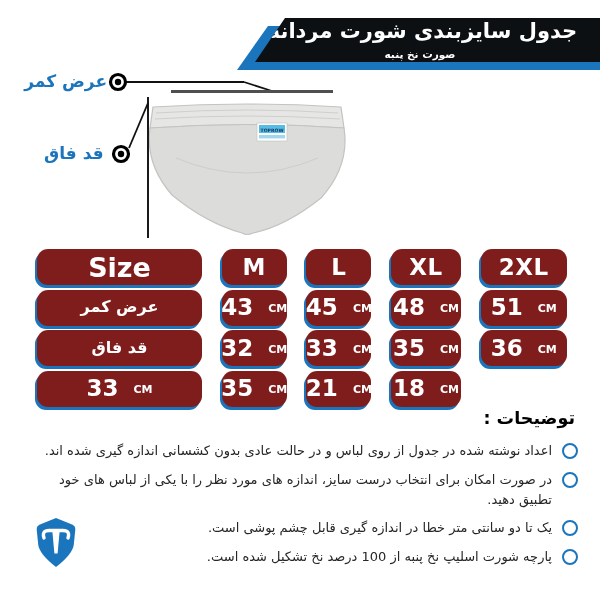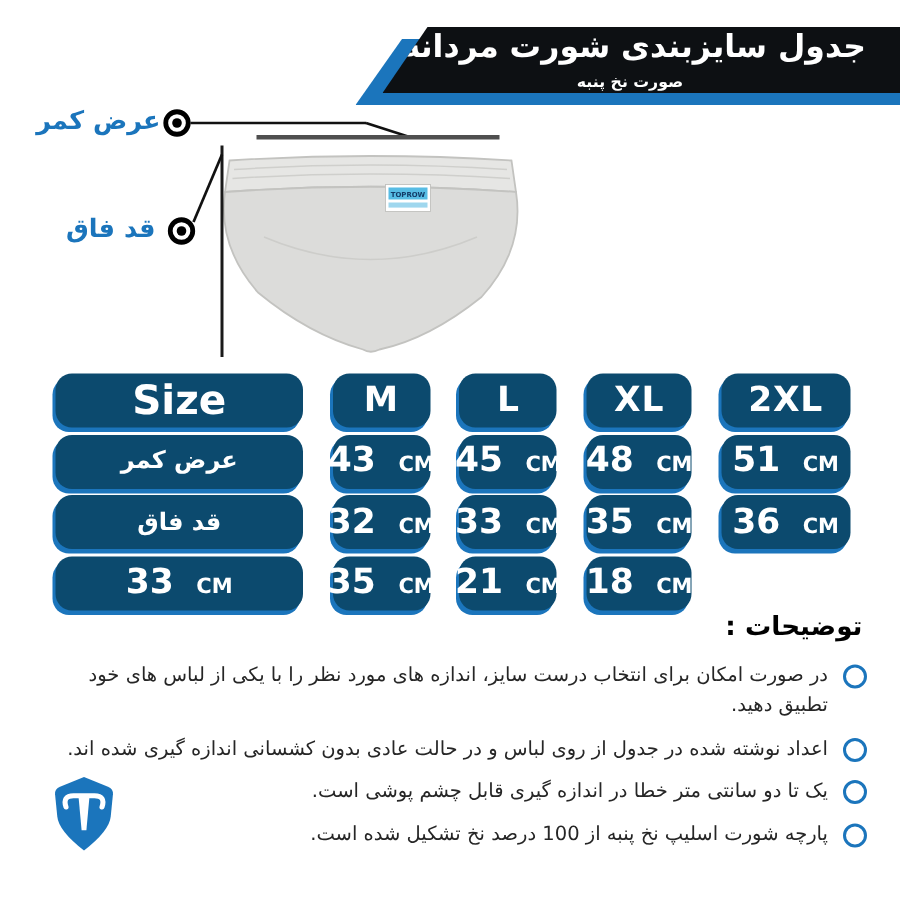--- a/index.html
+++ b/index.html
@@ -18,27 +18,27 @@
   .hdr-sub{color:#fff;font-size:10.5px;font-weight:bold;margin-right:5px;}
   
   .diagram-svg{position:absolute;left:0;top:66px;}
   .meas-label{position:absolute;color:var(--blue);font-weight:bold;font-size:17px;direction:rtl;white-space:nowrap;}
   .lbl-waist{left:27px;top:71px;width:80px;text-align:left;}
   .lbl-rise{left:44px;top:143px;width:62px;text-align:left;}
   
   .size-table{position:absolute;left:37px;top:249px;width:530px;
     display:grid;grid-template-rows:repeat(4,36px);row-gap:4.5px;}
   .trow{display:grid;grid-template-columns:165px 65px 65px 70px 86px;column-gap:19.7px;}
-  .pill{background:#0c4a6e;border-radius:11px;box-shadow:-2px 3px 0 0 var(--blue);
+  .pill{background:#7f1d1d;border-radius:11px;box-shadow:-2px 3px 0 0 var(--blue);
     color:#fff;display:flex;align-items:center;justify-content:center;font-weight:bold;}
   .pill-size{font-size:27px;}
   .pill-hdr{font-size:23px;letter-spacing:.5px;}
   .pill-label{font-size:16px;direction:rtl;padding-bottom:2px;}
   .pill-val{font-size:23px;}
-  .pill-val .unit{font-size:14px;margin-top:3px;margin-left:15px;align-self:flex-start;line-height:1;padding-top:4px;}
+  .pill-val .unit{font-size:11px;margin-top:3px;margin-left:15px;align-self:flex-start;line-height:1;padding-top:4px;}
   .pill-val .num{line-height:1;}
   .valwrap{display:flex;align-items:flex-start;justify-content:center;}
   
   .notes-title{position:absolute;right:25px;top:408px;direction:rtl;color:#000000;
     font-weight:bold;font-size:17.5px;}
   .notes-list{position:absolute;right:22px;top:441px;width:560px;direction:rtl;}
   .note-item{display:flex;align-items:flex-start;margin-bottom:8.5px;color:#262626;
     font-size:13px;line-height:1.55;}
   .note-ring{width:12px;height:12px;border:2.6px solid var(--blue);border-radius:50%;
     flex-shrink:0;margin-left:10px;margin-top:2px;background:#fff;}
@@ -187,25 +187,25 @@
           </span>
         </div>
     </div>
 
   </div>
 
   <div class="notes-title">توضیحات :</div>
   <div class="notes-list">
     <div class="note-item">
       <span class="note-ring"></span>
+      <span class="note-text">اعداد نوشته شده در جدول از روی لباس و در حالت عادی بدون کشسانی اندازه گیری شده اند.</span>
+    </div>
+    <div class="note-item">
+      <span class="note-ring"></span>
       <span class="note-text">در صورت امکان برای انتخاب درست سایز، اندازه های مورد نظر را با یکی از لباس های خود تطبیق دهید.</span>
-    </div>
-    <div class="note-item">
-      <span class="note-ring"></span>
-      <span class="note-text">اعداد نوشته شده در جدول از روی لباس و در حالت عادی بدون کشسانی اندازه گیری شده اند.</span>
     </div>
     <div class="note-item">
       <span class="note-ring"></span>
       <span class="note-text">یک تا دو سانتی متر خطا در اندازه گیری قابل چشم پوشی است.</span>
     </div>
     <div class="note-item">
       <span class="note-ring"></span>
       <span class="note-text">پارچه شورت اسلیپ نخ پنبه از 100 درصد نخ تشکیل شده است.</span>
     </div>
   </div>

